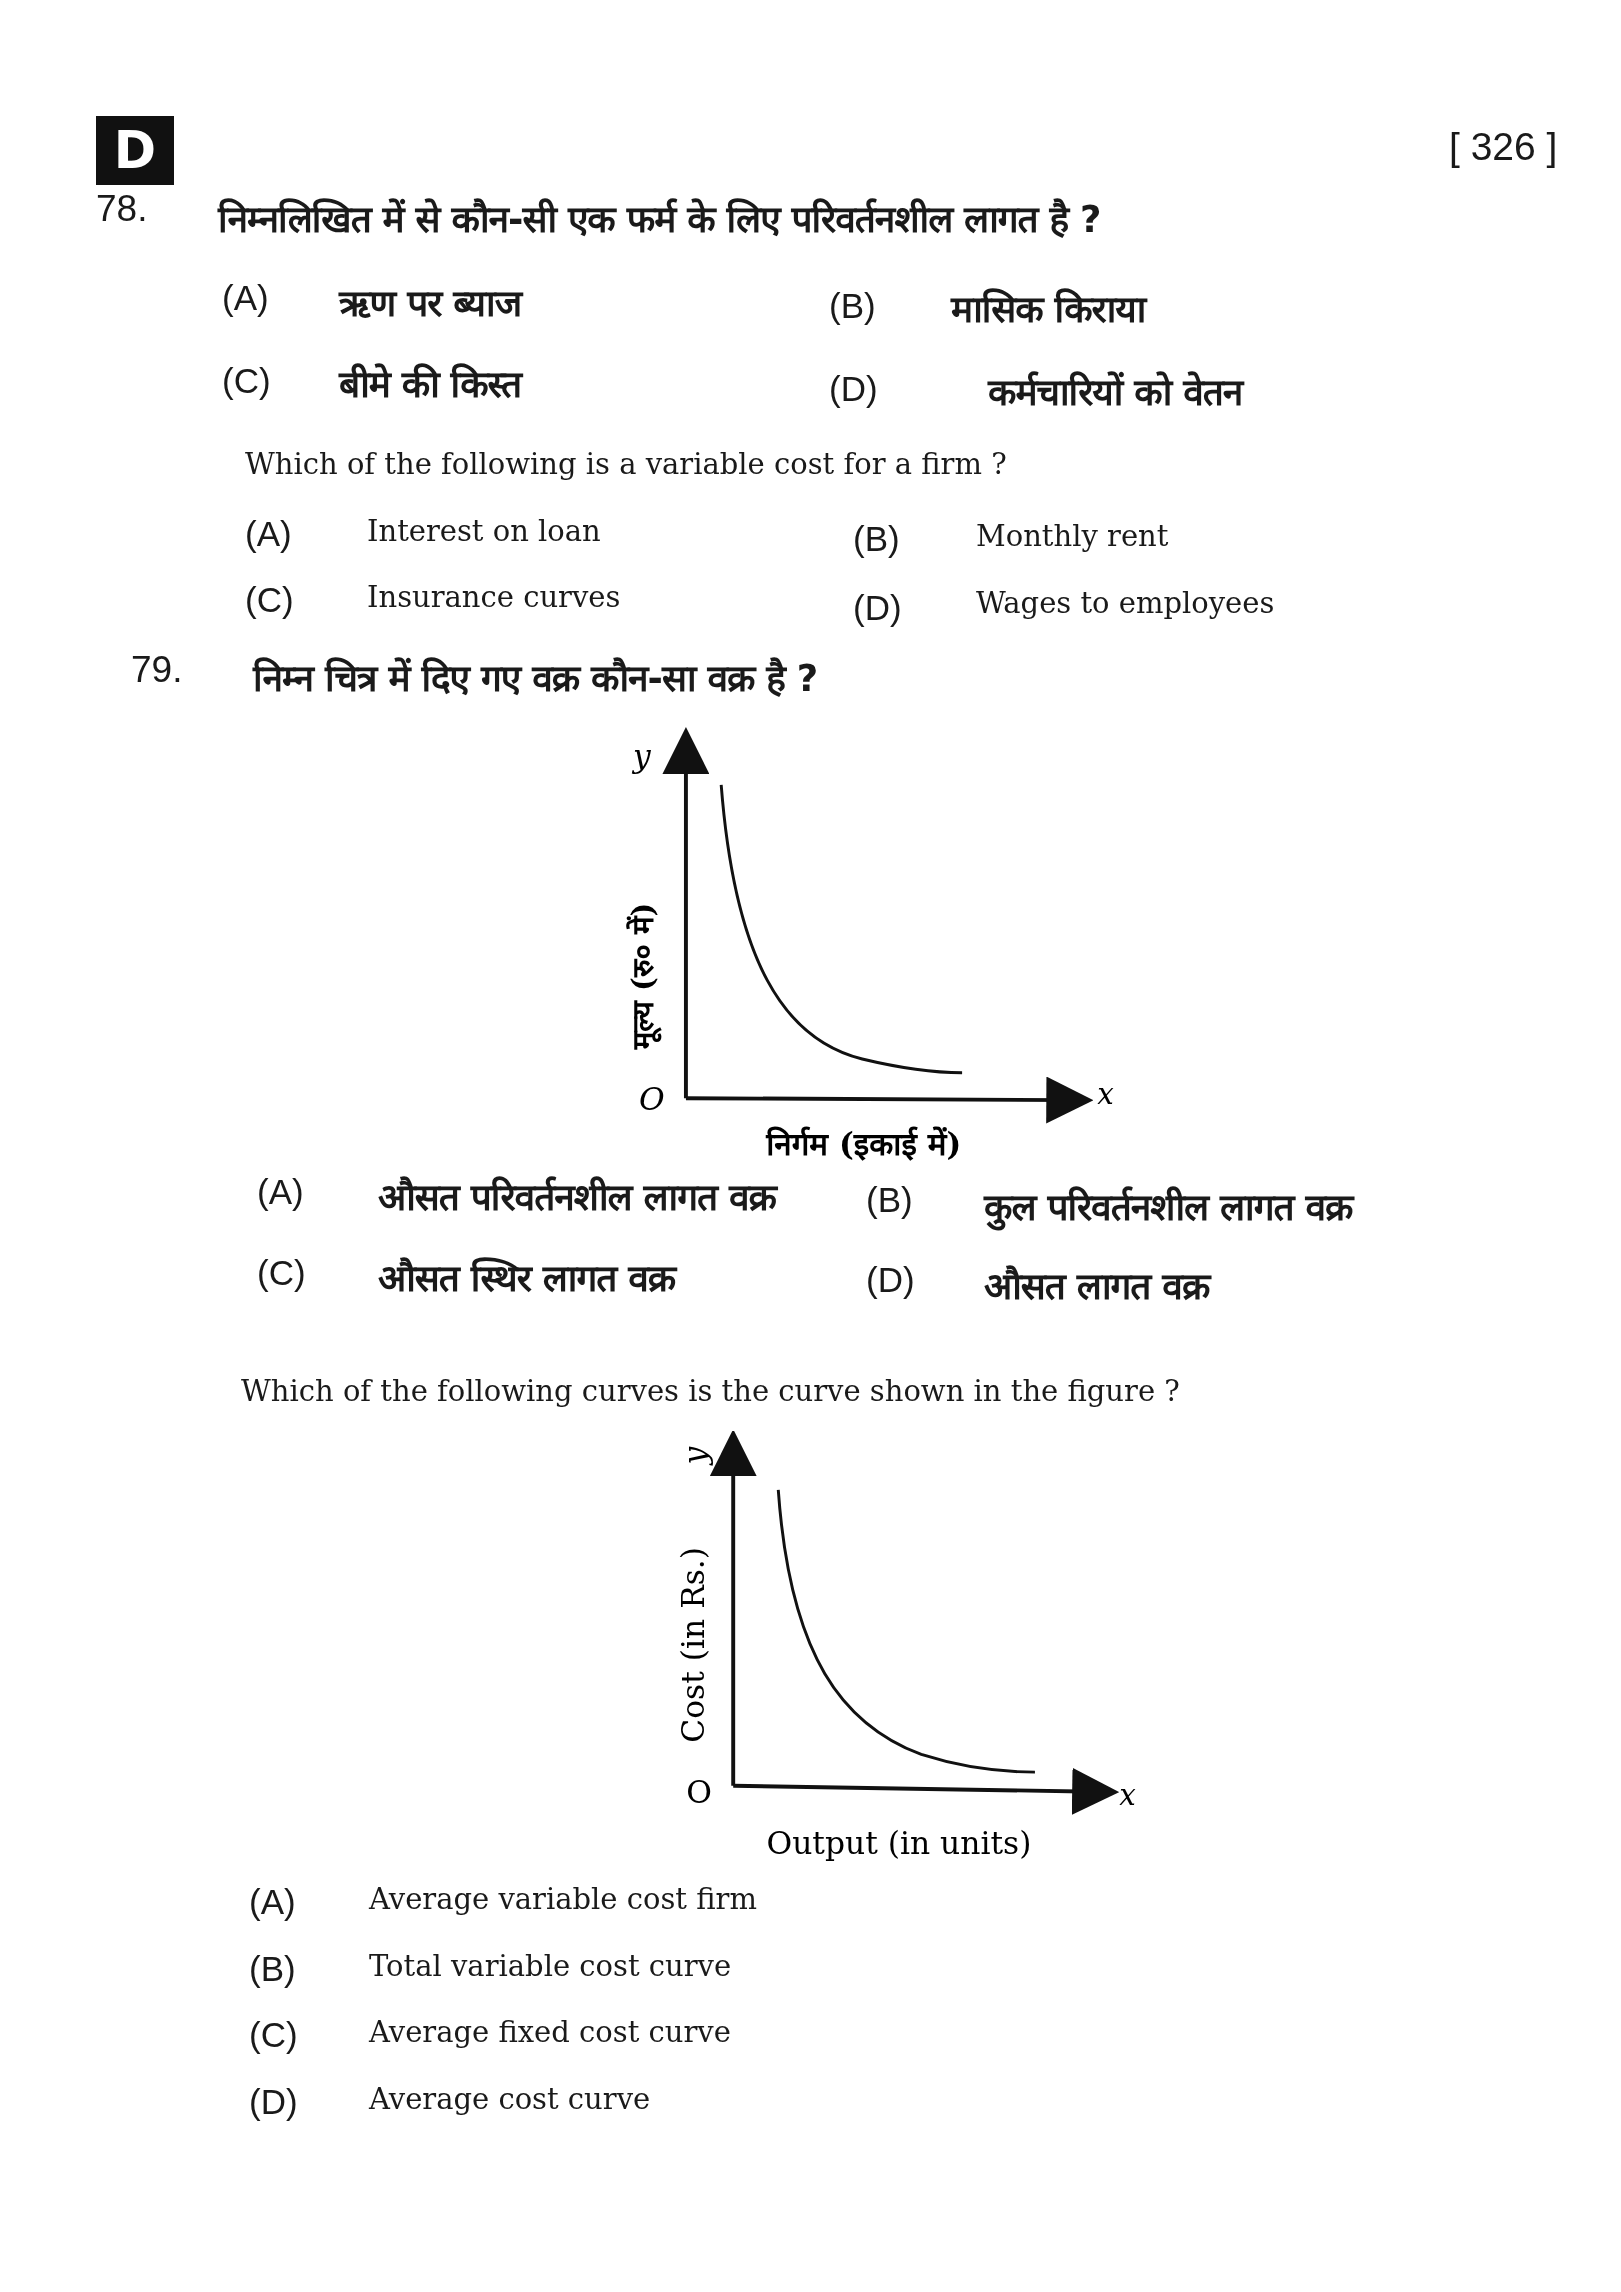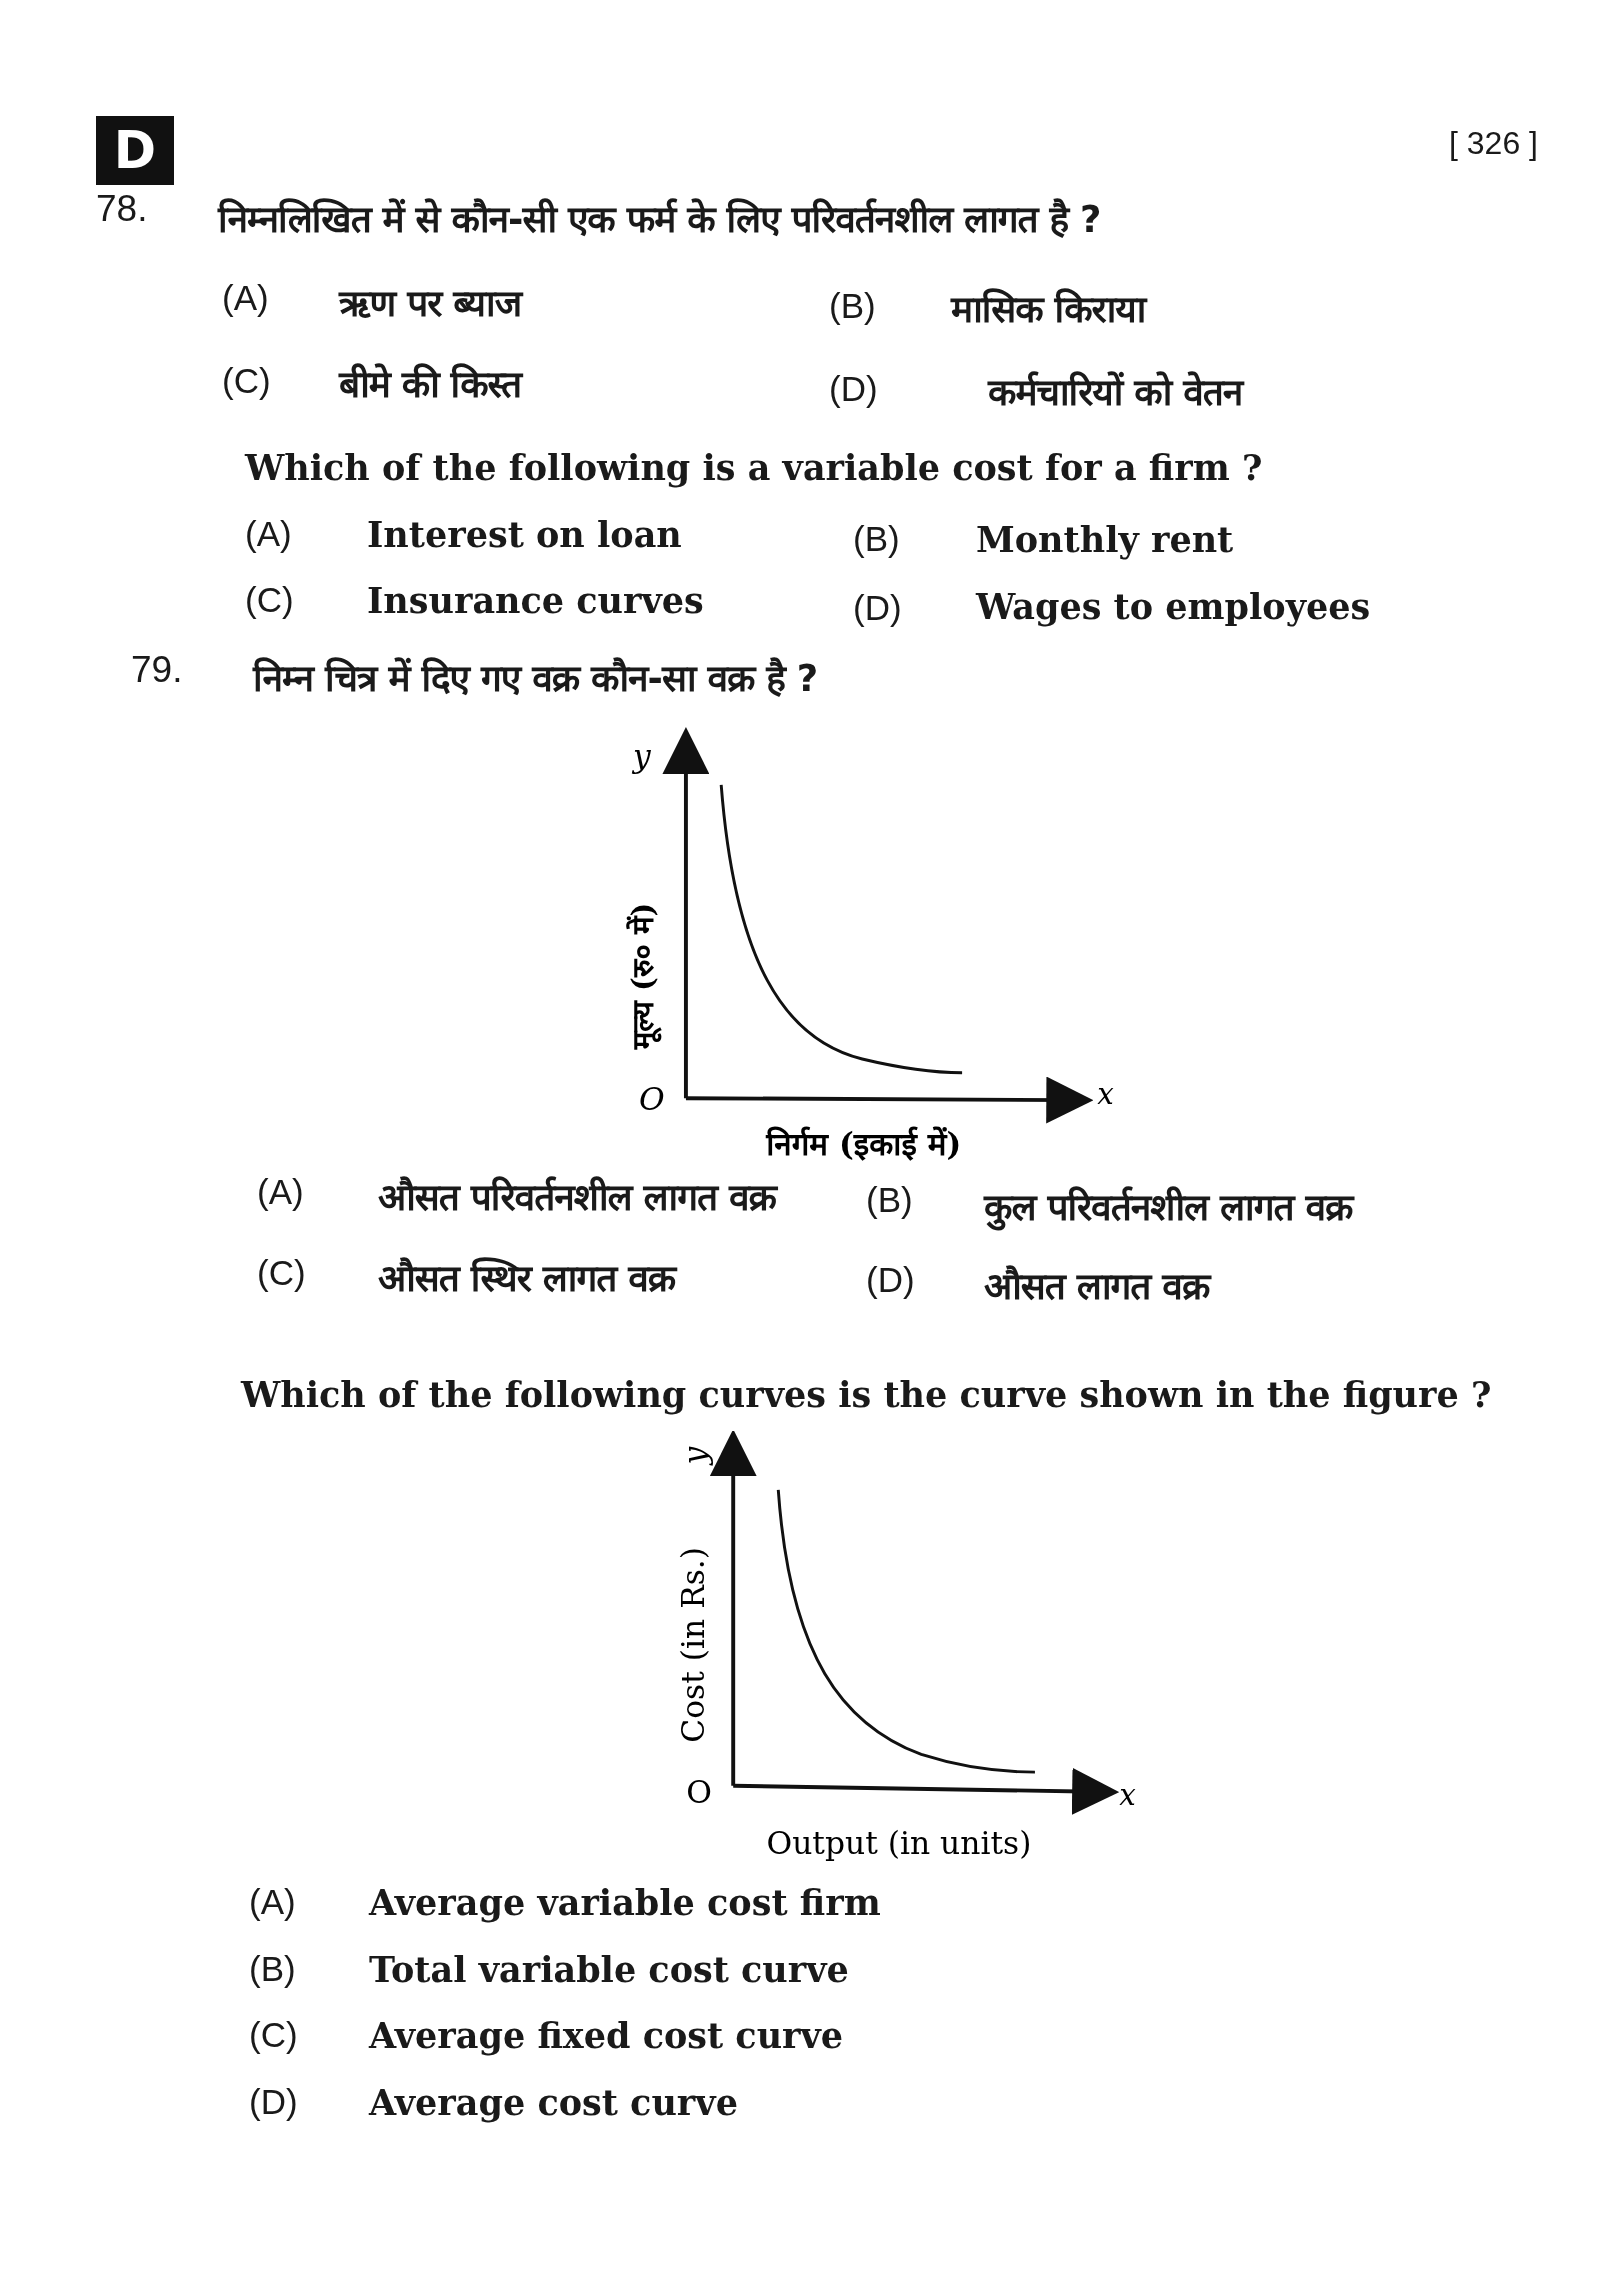--- a/index.html
+++ b/index.html
@@ -6,24 +6,24 @@
   body {
     width: 1621px; height: 2293px; position: relative; overflow: hidden;
     font-family: "DejaVu Serif", serif; color: #1a1a1a;
   }
   .abs { position: absolute; }
   .badge {
     left: 96px; top: 116px; width: 78px; height: 69px; background: #111;
     color: #fff; font-family: "DejaVu Sans", sans-serif; font-weight: bold;
     font-size: 51px; line-height: 69px; text-align: center;
   }
-  .pageno { left: 1449px; top: 125px; font-family: "Liberation Sans", sans-serif; font-size: 32px; }
+  .pageno { left: 1449px; top: 125px; font-family: "Liberation Sans", sans-serif; font-size: 39px; }
   .qnum { font-family: "Liberation Sans", sans-serif; font-size: 37px; }
   .hi { font-family: "DejaVu Sans", sans-serif; font-size: 37px; font-weight: bold; letter-spacing: -1px; }
-  .en { font-family: "DejaVu Serif", serif; font-size: 35px; font-weight: bold; }
+  .en { font-family: "DejaVu Serif", serif; font-size: 29px; }
   .optlbl { font-family: "Liberation Sans", sans-serif; font-size: 35px; }
   svg text { font-family: "DejaVu Serif", serif; }
 </style>
 </head>
 <body>
 
 <div class="abs badge">D</div>
 <div class="abs pageno">[ 326 ]</div>
 
 <div class="abs qnum" style="left:96px; top:188px;">78.</div>

